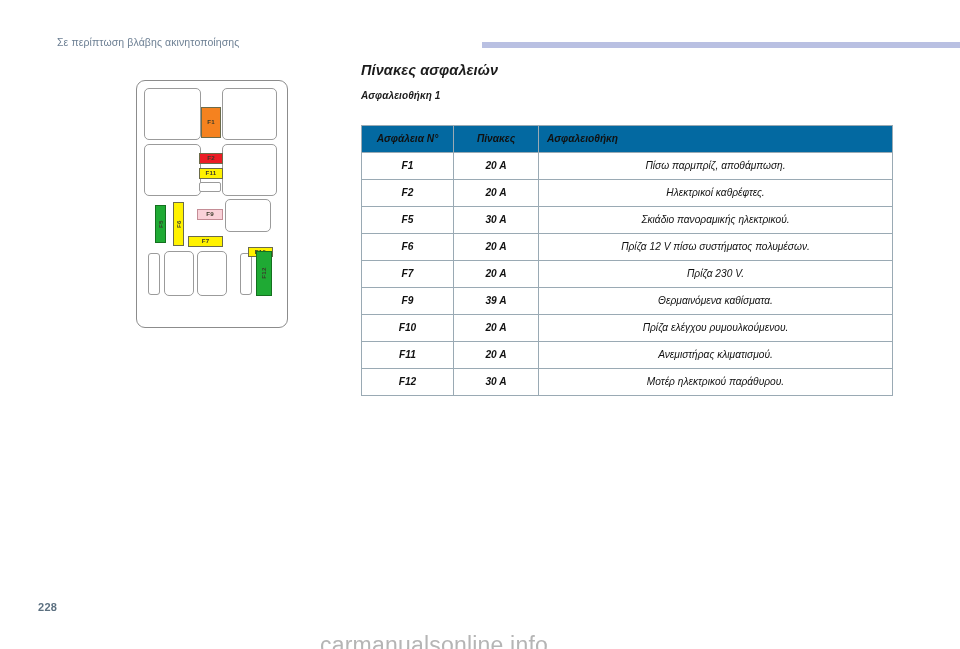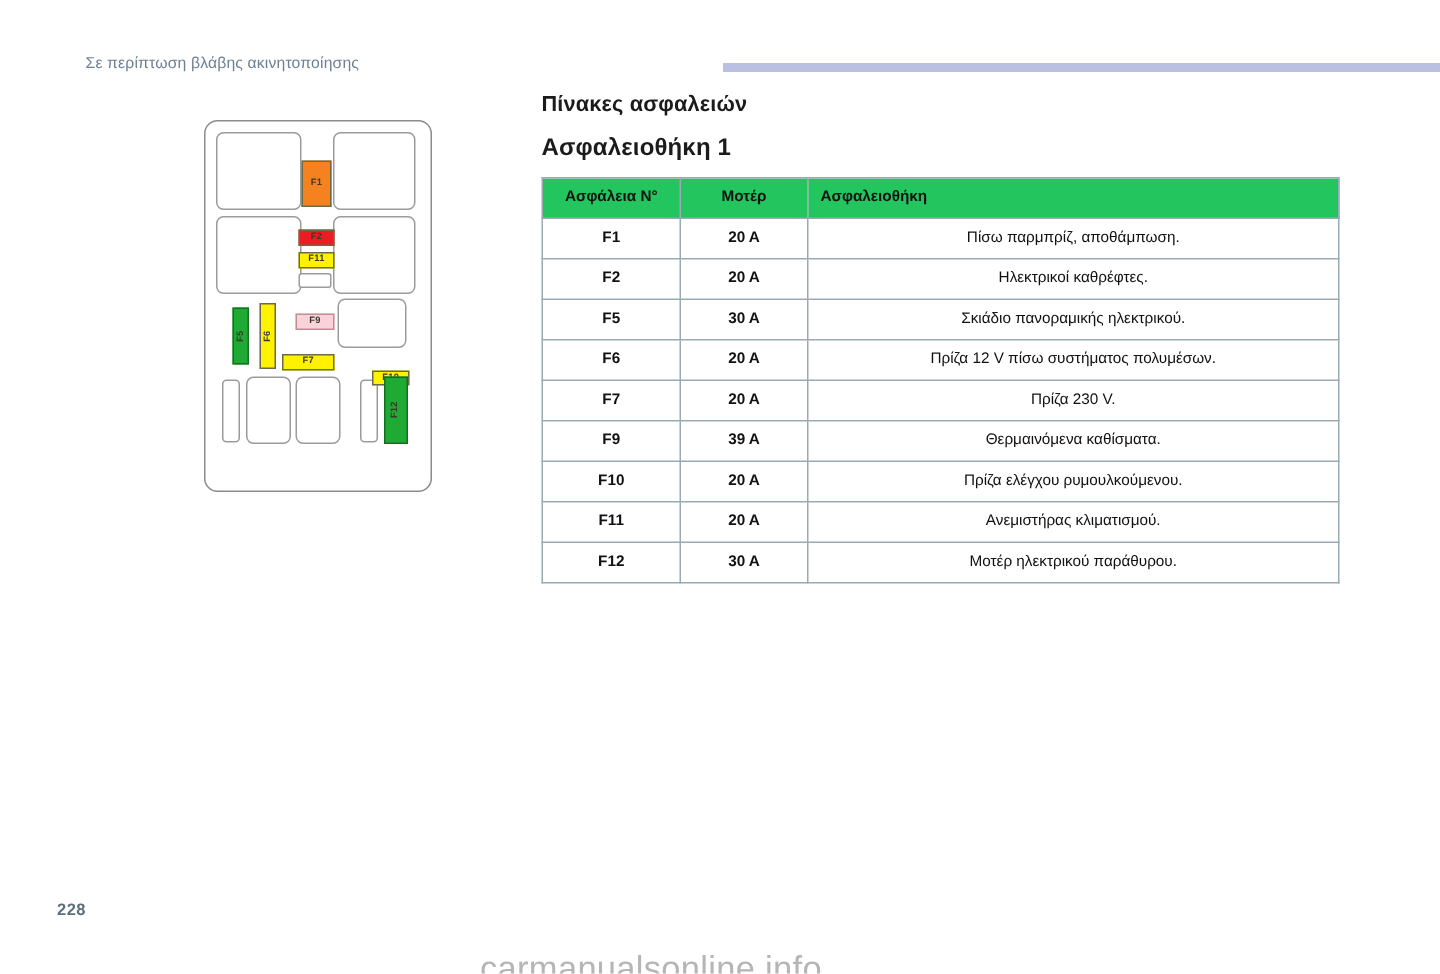--- a/index.html
+++ b/index.html
@@ -51,52 +51,53 @@
     color: #b5b5b5;
     letter-spacing: .2px;
     margin-top: 16px;
   }
 
   
   .content {
     position: absolute;
     left: 361px; top: 62px;
     width: 531px;
+    font-style: italic;
   }
   .sec-title {
     font-size: 14.5px;
     font-weight: bold;
     color: #1b1b1b;
     margin: 0 0 12px 0;
     letter-spacing: .1px;
   }
   .sub-title {
-    font-size: 16px;
+    font-size: 10px;
     font-weight: bold;
     color: #1b1b1b;
-    margin: 0 0 10px 0;
+    margin: 0 0 24px 0;
     letter-spacing: .1px;
   }
 
   table.fuse-table {
     border-collapse: collapse;
     width: 531px;
     table-layout: fixed;
   }
   table.fuse-table th,
   table.fuse-table td {
     border: 1px solid #9aaab4;
     height: 27px;
     font-size: 10.2px;
     color: #111111;
     padding: 0 8px;
     line-height: 1.2;
   }
   table.fuse-table thead th {
-    background: #22c55e;
+    background: #0369a1;
     font-weight: bold;
     text-align: left;
   }
   table.fuse-table thead th.c-num { text-align: center; padding: 0; }
   table.fuse-table thead th.c-amp { text-align: center; padding: 0; }
   table.fuse-table tbody td.c-num {
     text-align: center; font-weight: bold; padding: 0;
   }
   table.fuse-table tbody td.c-amp {
     text-align: center; font-weight: bold; padding: 0;
@@ -209,21 +210,21 @@
 
     <table class="fuse-table">
       <colgroup>
         <col class="w-num">
           <col class="w-amp">
           <col class="w-fn">
       </colgroup>
       <thead>
         <tr>
           <th class="c-num">Ασφάλεια N°</th>
-          <th class="c-amp">Μοτέρ</th>
+          <th class="c-amp">Πίνακες</th>
           <th class="c-fn">Ασφαλειοθήκη</th>
         </tr>
       </thead>
       <tbody>
         <tr>
           <td class="c-num">F1</td>
           <td class="c-amp">20 A</td>
           <td class="c-fn">Πίσω παρμπρίζ, αποθάμπωση.</td>
         </tr>
         <tr>

